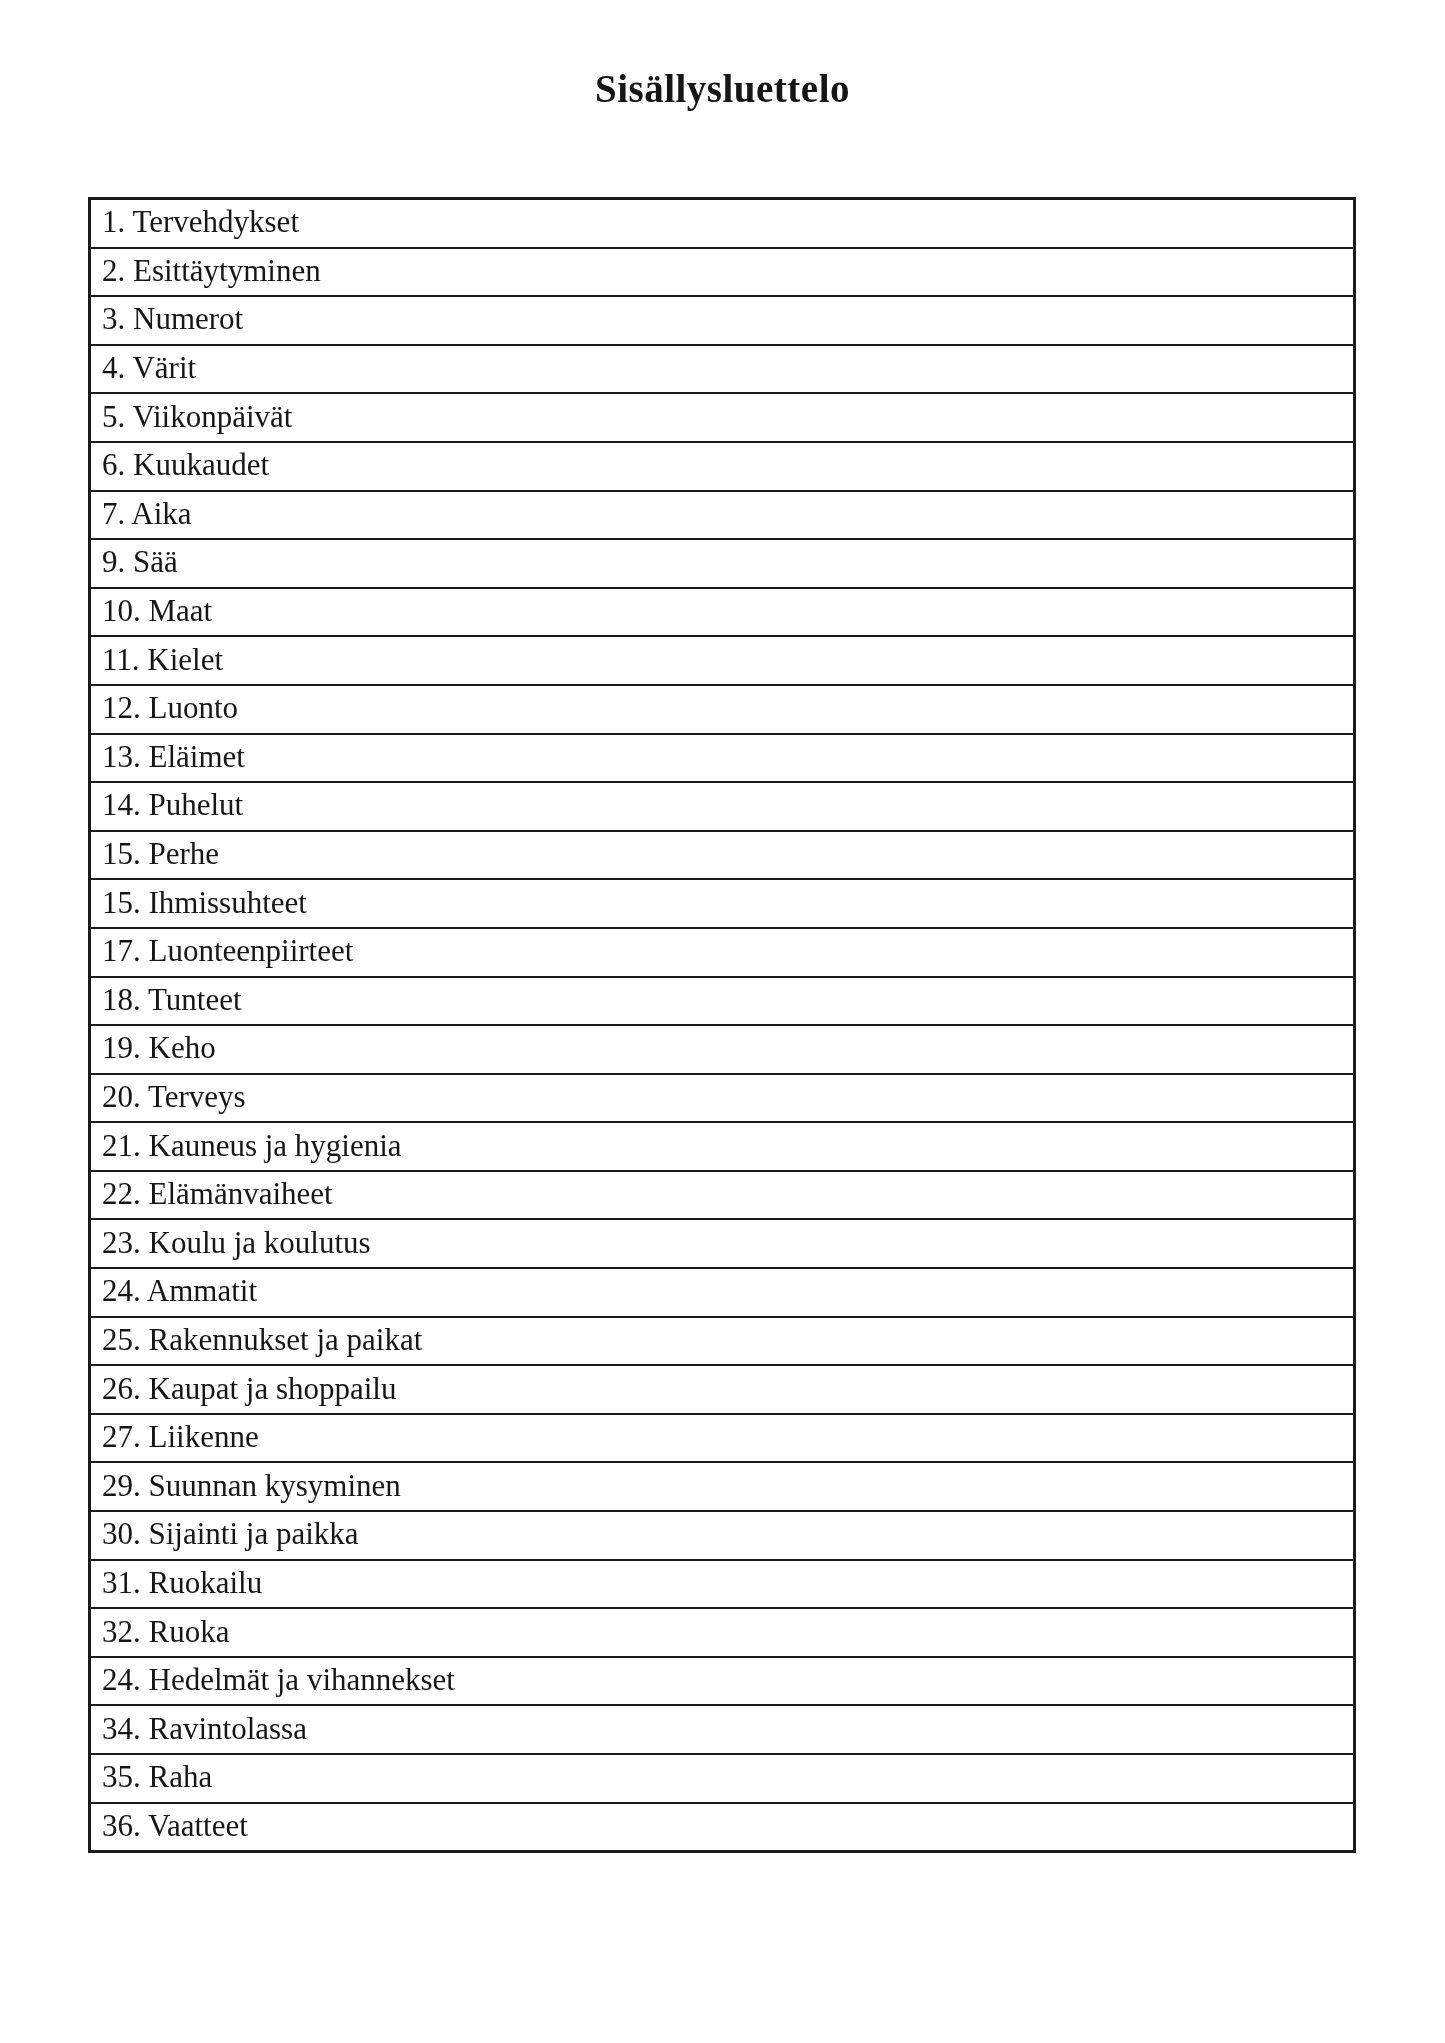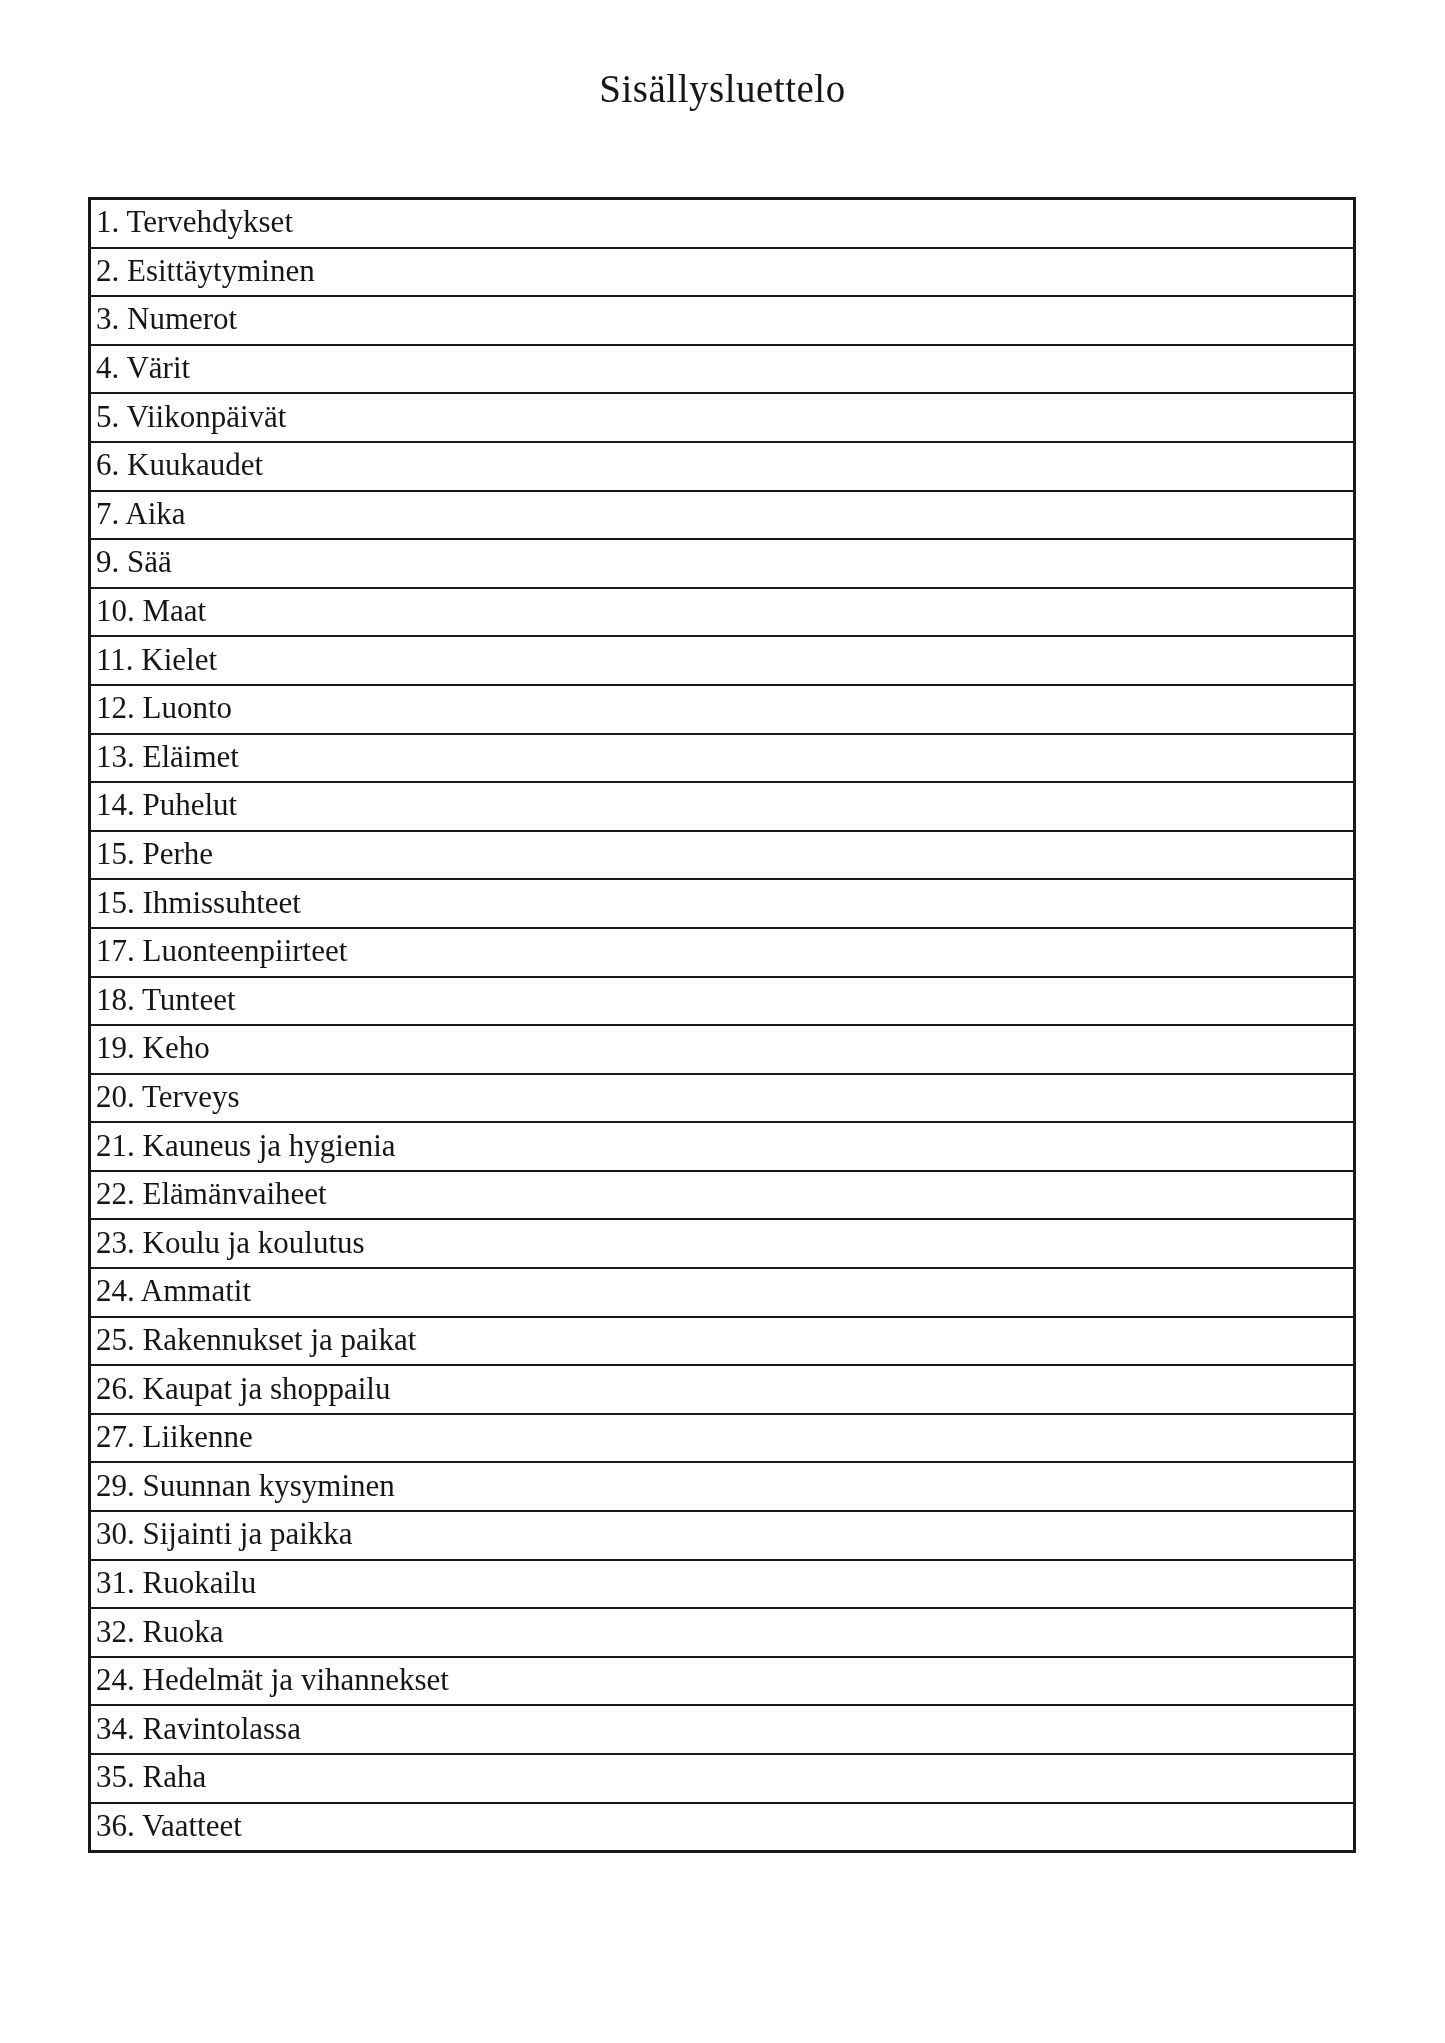--- a/index.html
+++ b/index.html
@@ -19,41 +19,41 @@
     color:var(--text-color);
     overflow:hidden;
   }
   .doc-title{
     position:absolute;
     top:66px;
     left:0;
     width:100%;
     text-align:center;
     font-size:39px;
-    font-weight:400;
+    font-weight:700;
     letter-spacing:0.5px;
     color:var(--text-color);
   }
   .toc-table{
     position:absolute;
     left:88px;
     top:197px;
     width:1268px;
     height:1656px;
     border:3px solid var(--border-color);
     display:flex;
     flex-direction:column;
     background:var(--bg-color);
   }
   .toc-row{
     flex:1 1 0;
     display:flex;
     align-items:center;
     border-bottom:2px solid var(--border-color);
-    padding-left:5px;
+    padding-left:11px;
     overflow:hidden;
   }
   .toc-row:last-child{border-bottom:none;}
   .toc-entry-text{
     font-size:31px;
     line-height:1;
     white-space:nowrap;
     color:var(--text-color);
     padding-bottom:3px;
   }

